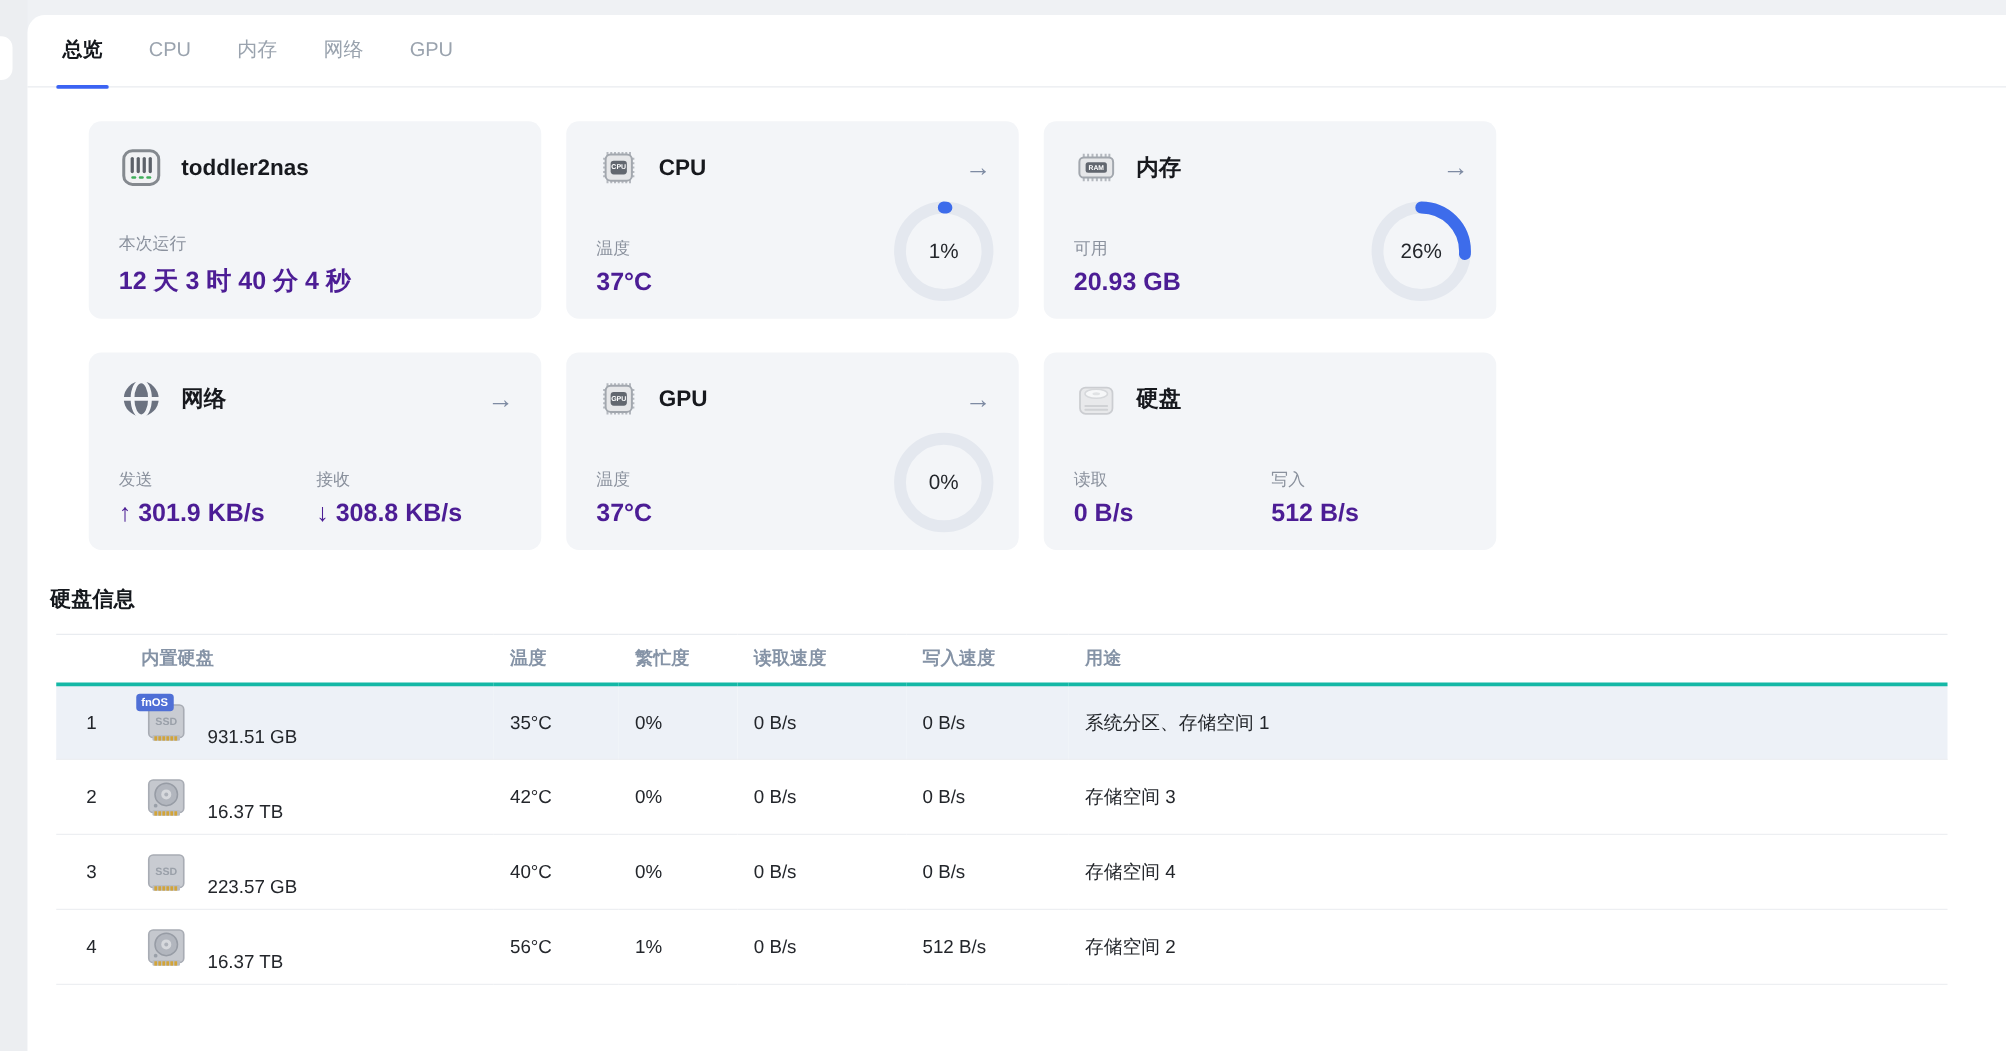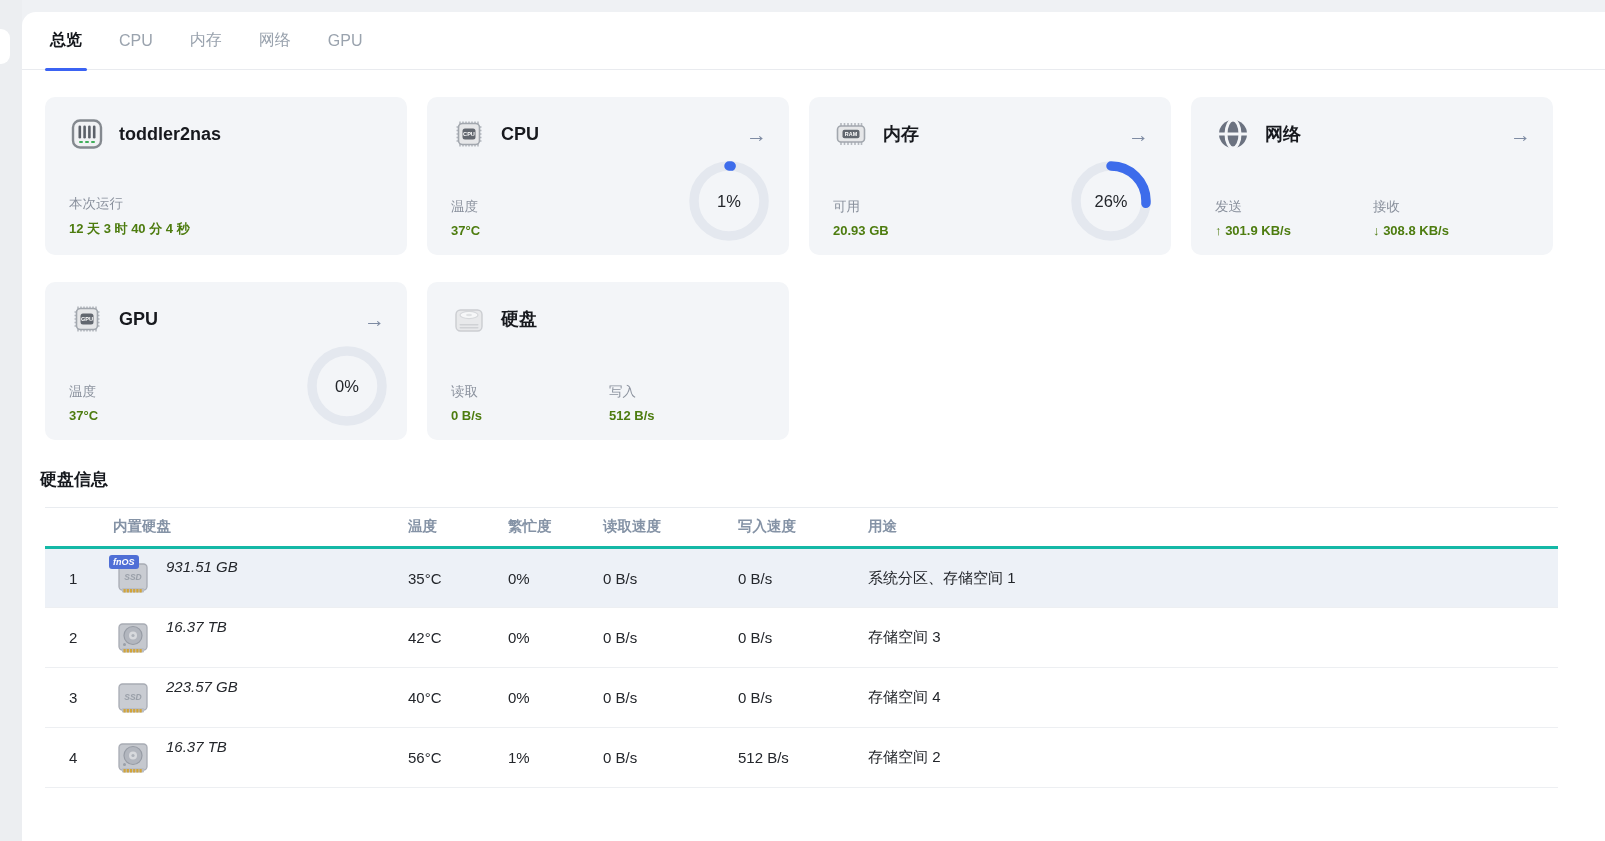--- a/index.html
+++ b/index.html
@@ -30,33 +30,34 @@
   .tab.active { color:#15181d; font-weight:bold; }
   .tab.active::after {
     content:""; position:absolute; left:-5px; right:-5px; bottom:-1px;
     height:3px; background:#3b63f3; border-radius:2px;
   }
 
   
   .cards {
     display:flex; flex-wrap:wrap; column-gap:20px; row-gap:27px;
     padding:27px 47px 0 23px;
+    margin-left:26px;
   }
   .card {
     position:relative; width:362px; height:158px;
     background:#f3f5f8; border-radius:10px;
     padding:19px 22px 17px 24px;
     display:flex; flex-direction:column; justify-content:space-between;
   }
   .card-head { display:flex; align-items:center; }
   .card-icon { width:36px; height:36px; flex:0 0 36px; margin-right:14px; display:flex; align-items:center; justify-content:center; }
   .card-title { font-size:18px; font-weight:bold; color:#17191e; }
   .card-arrow { margin-left:auto; font-size:21px; color:#7e8ba3; cursor:pointer; line-height:1; }
   .stat-label { font-size:13.5px; color:#8a919d; margin-bottom:7px; }
-  .stat-value { font-size:13px; font-weight:bold; color:#4d7c0f; }
+  .stat-value { font-size:20px; font-weight:bold; color:#4c1d95; }
   .stat-cols { display:flex; }
   .stat-col { width:172px; }
 
   
   .gauge { position:absolute; right:18px; top:62px; width:84px; height:84px; }
   .gauge svg { width:84px; height:84px; }
   .gauge-track { fill:none; stroke:#e4e8ef; stroke-width:9.5; }
   .gauge-progress { fill:none; stroke:#3d6ceb; stroke-width:9.5; stroke-linecap:round;
     transform:rotate(-90deg); transform-origin:center; }
   .gauge-label { position:absolute; inset:0; display:flex; align-items:center; justify-content:center;
@@ -74,21 +75,21 @@
   col.c-write{ width:130px; }
   thead th {
     font-size:14.5px; font-weight:bold; color:#8593a6; text-align:left;
     padding:9px 0 10px 13px; border-top:1px solid #e9ecf0; border-bottom:3px solid #14b8a6;
   }
   thead th.h-num { padding-left:20px; }
   tbody td { font-size:15px; color:#23262b; padding:0 0 0 13px; height:60px;
     border-bottom:1px solid #edeff2; }
   tbody td.t-num { padding-left:24px; }
   tbody tr.highlight { background:#edf1f7; }
-  .disk-cell { display:flex; align-items:flex-start;font-style:italic; }
+  .disk-cell { display:flex; align-items:flex-end; }
   .disk-size { margin-left:13px; }
 
   .disk-icon { position:relative; width:40px; height:40px; display:inline-block; }
   .fnos-badge { position:absolute; top:-3px; left:-4px; background:#4f6fd6; color:#fff;
     font-size:9px; font-weight:bold; padding:1.5px 4px; border-radius:3px; line-height:1.2; z-index:2; }
 </style>
 </head>
 <body>
 
 <div class="left-gutter"></div>

